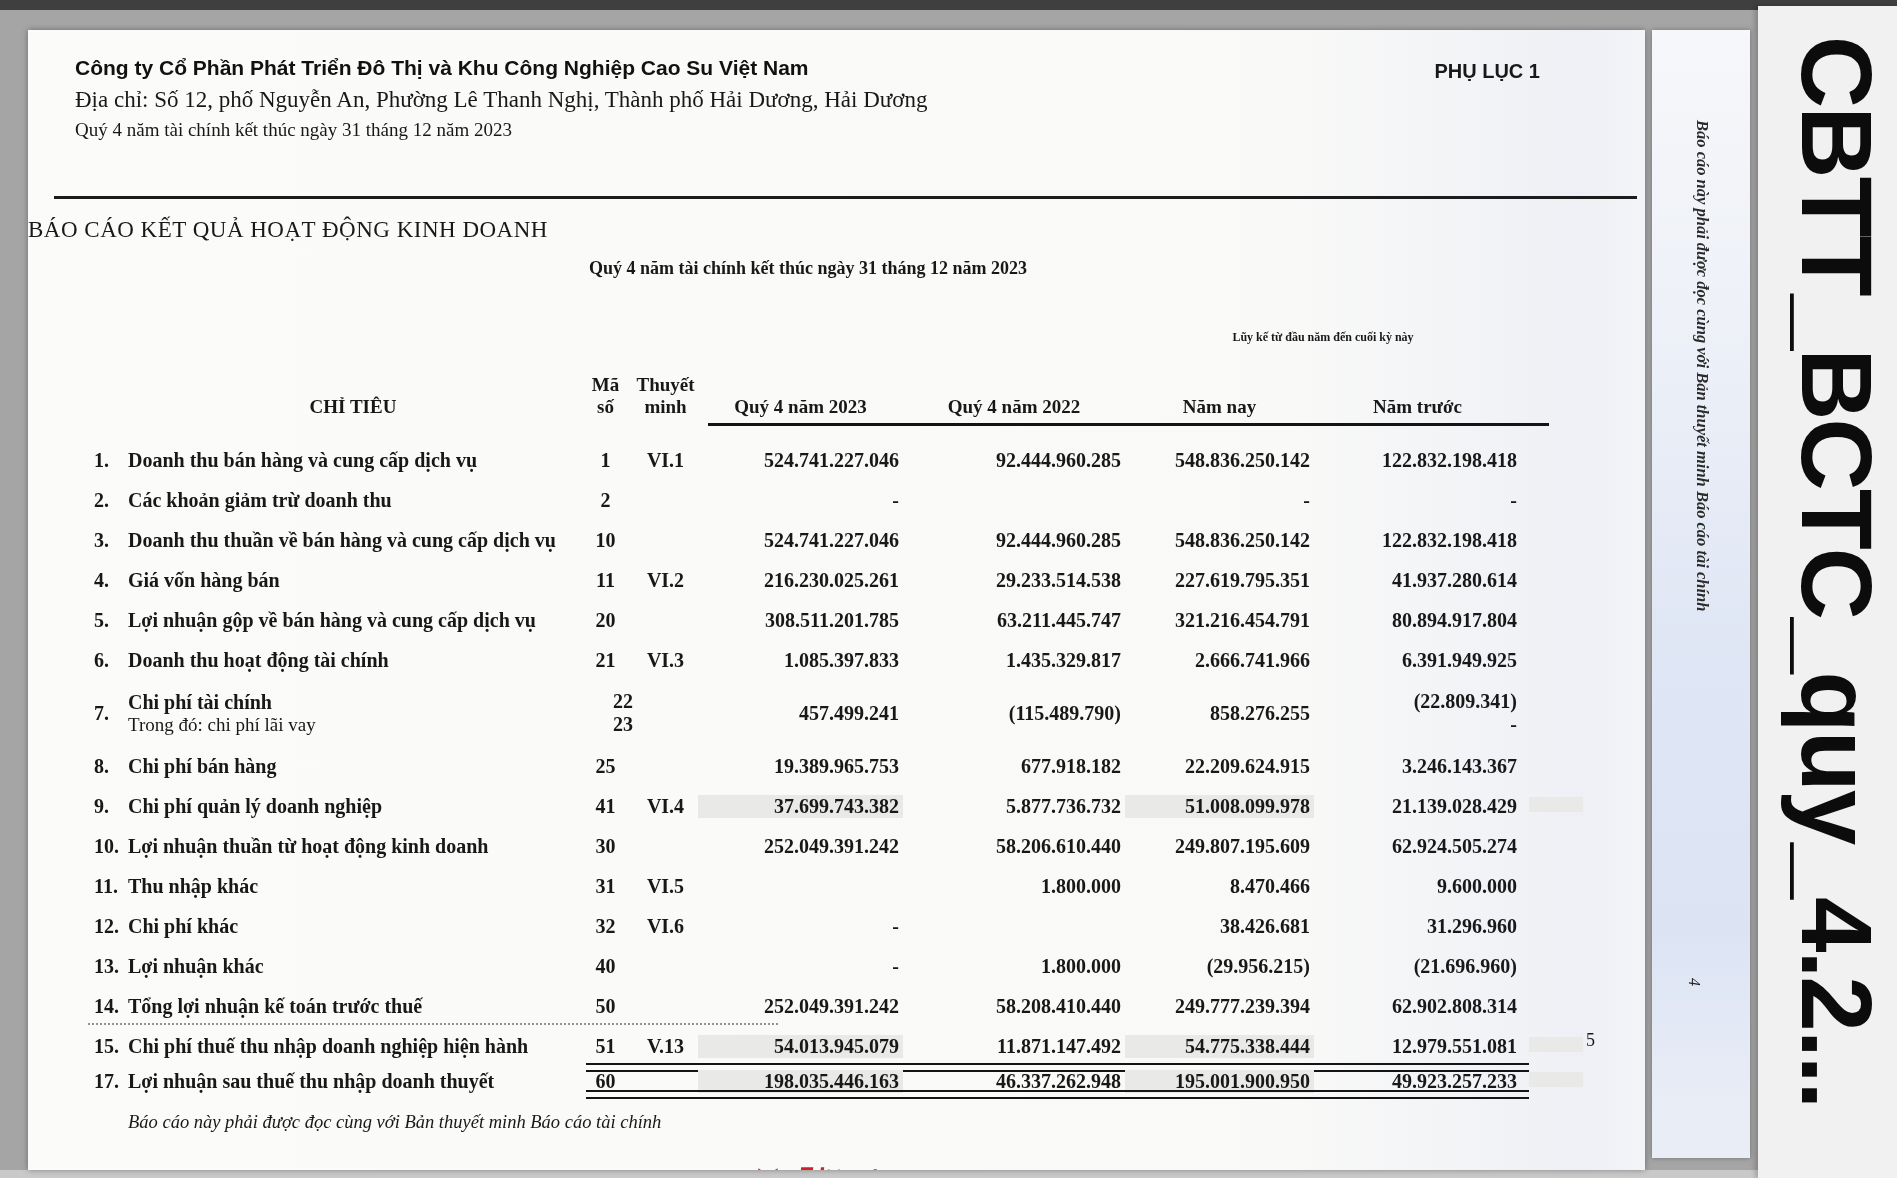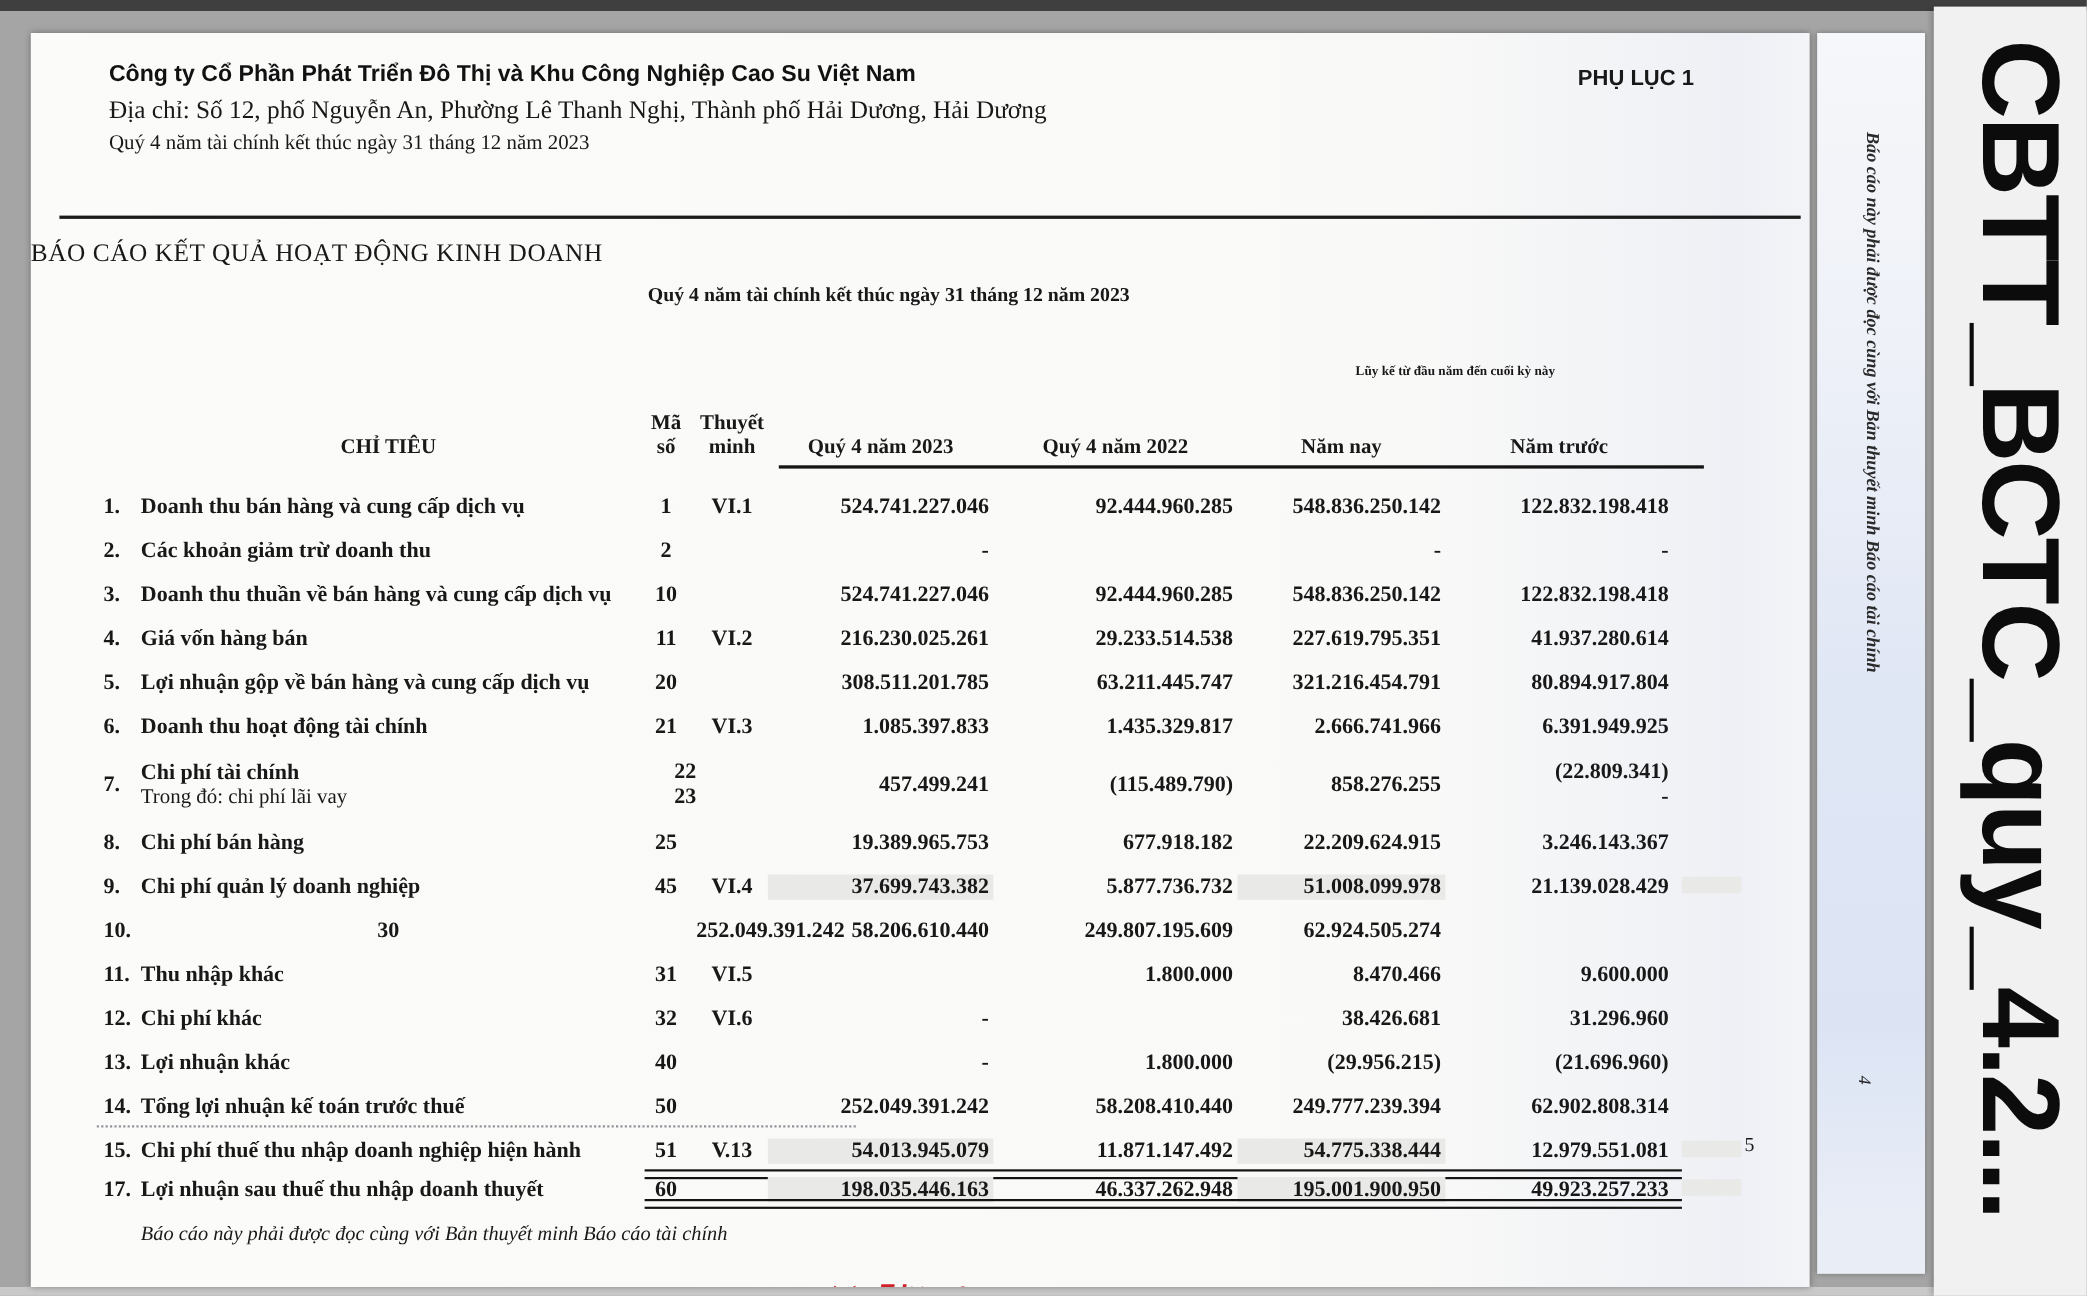--- a/index.html
+++ b/index.html
@@ -12,21 +12,21 @@
   .top-band{position:absolute;left:0;top:0;width:1897px;height:10px;background:#3f3f3f;}
   .bottom-band{position:absolute;left:0;top:1170px;width:1760px;height:8px;background:#c9c9c9;}
 
   
   .main-page{
     position:absolute;left:28px;top:30px;width:1617px;height:1140px;
     background:linear-gradient(90deg,#fbfbfa 0%,#f9f9f8 78%,#eef0f5 96%,#f3f4f8 100%);
     box-shadow:0 0 6px rgba(0,0,0,.35);
     overflow:hidden;color:#181818;
   }
-  .doc-header{position:absolute;left:47px;top:26px;width:1500px;margin-left:24px;}
+  .doc-header{position:absolute;left:47px;top:26px;width:1500px;}
   .company{font-family:"Liberation Sans",sans-serif;font-weight:bold;font-size:21px;color:#111;}
   .appendix{position:absolute;right:105px;top:30px;font-family:"Liberation Sans",sans-serif;font-weight:bold;font-size:20px;}
   .address{font-size:23px;margin-top:7px;}
   .report-type{font-size:19px;font-weight:bold;margin-top:5px;letter-spacing:.3px;}
   .period{font-size:19px;margin-top:6px;}
   .rule{position:absolute;left:26px;right:8px;top:166px;height:0;border-top:3px solid #1c1c1c;}
   .title{position:absolute;top:187px;left:0;width:1560px;text-align:left;font-weight:normal;font-size:23px;letter-spacing:.5px;}
   .subtitle{position:absolute;top:228px;left:0;width:1560px;text-align:center;font-weight:bold;font-size:18px;}
 
   
@@ -217,32 +217,33 @@
     <div class="c-q2">677.918.182</div>
     <div class="c-nn">22.209.624.915</div>
     <div class="c-nt">3.246.143.367</div>
 
   </div>
 
   <div class="trow hl blob">
 
     <div class="c-num">9.</div>
     <div class="c-label">Chi phí quản lý doanh nghiệp</div>
-    <div class="c-ma" style="white-space: pre-line;">45</div>
+    <div class="c-ma" style="white-space: pre-line;">41</div>
     <div class="c-tm">VI.4</div>
     <div class="c-q3">37.699.743.382</div>
     <div class="c-q2">5.877.736.732</div>
     <div class="c-nn">51.008.099.978</div>
     <div class="c-nt">21.139.028.429</div>
 
   </div>
 
   <div class="trow">
 
     <div class="c-num">10.</div>
+    <div class="c-label">Lợi nhuận thuần từ hoạt động kinh doanh</div>
     <div class="c-ma" style="white-space: pre-line;">30</div>
     <div class="c-tm"></div>
     <div class="c-q3">252.049.391.242</div>
     <div class="c-q2">58.206.610.440</div>
     <div class="c-nn">249.807.195.609</div>
     <div class="c-nt">62.924.505.274</div>
 
   </div>
 
   <div class="trow">

